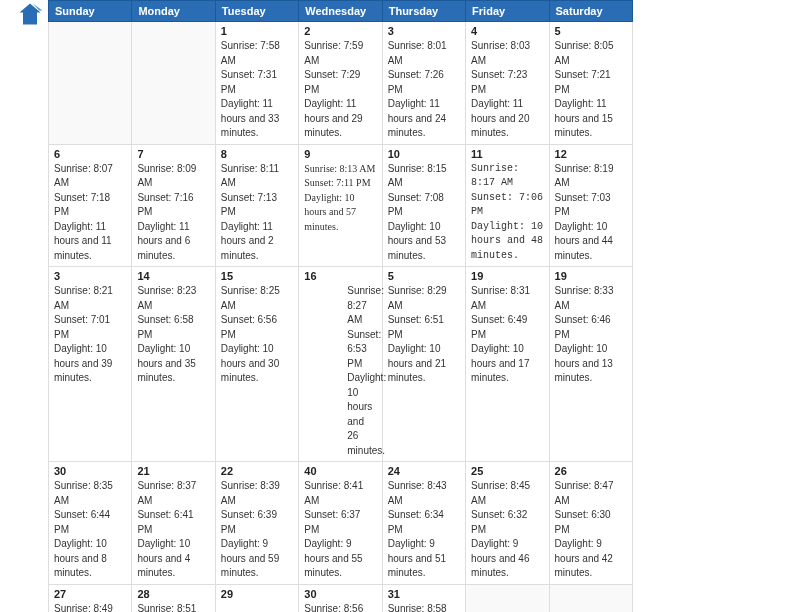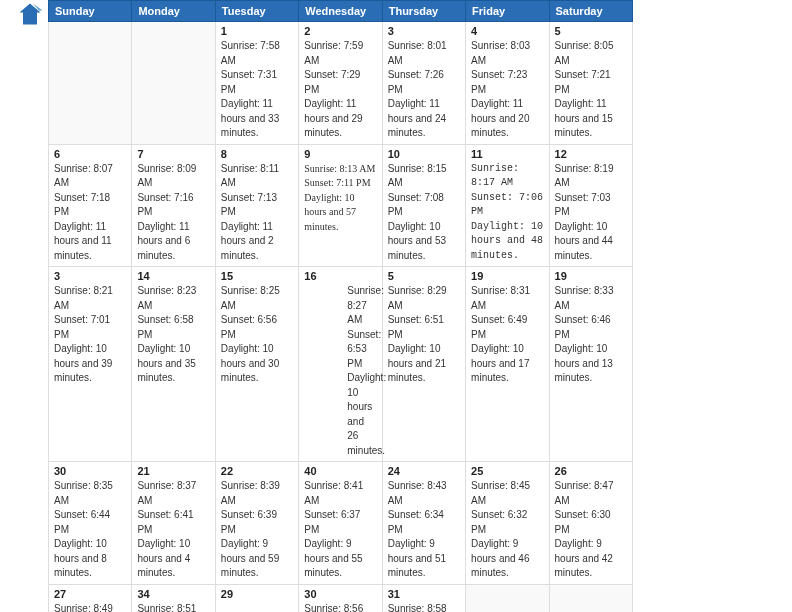--- a/index.html
+++ b/index.html
@@ -284,21 +284,21 @@
           </td>
         </tr>
         <tr>
           <td>
             <div class="day-num">27</div>
             <div class="day-info" style="white-space: pre-line;">Sunrise: 8:49 AM
 Sunset: 6:28 PM
 Daylight: 9 hours and 38 minutes.</div>
           </td>
           <td>
-            <div class="day-num">34</div>
+            <div class="day-num">28</div>
             <div class="day-info" style="white-space: pre-line;">Sunrise: 8:51 AM
 Sunset: 6:25 PM
 Daylight: 9 hours and 33 minutes.</div>
           </td>
           <td>
             <div class="day-num">29</div>
             <div class="day-info" style="white-space: pre-line; margin-top: 12px;">Sunrise: 8:53 AM
 Sunset: 6:23 PM
 Daylight: 9 hours and 29 minutes.</div>
           </td>

